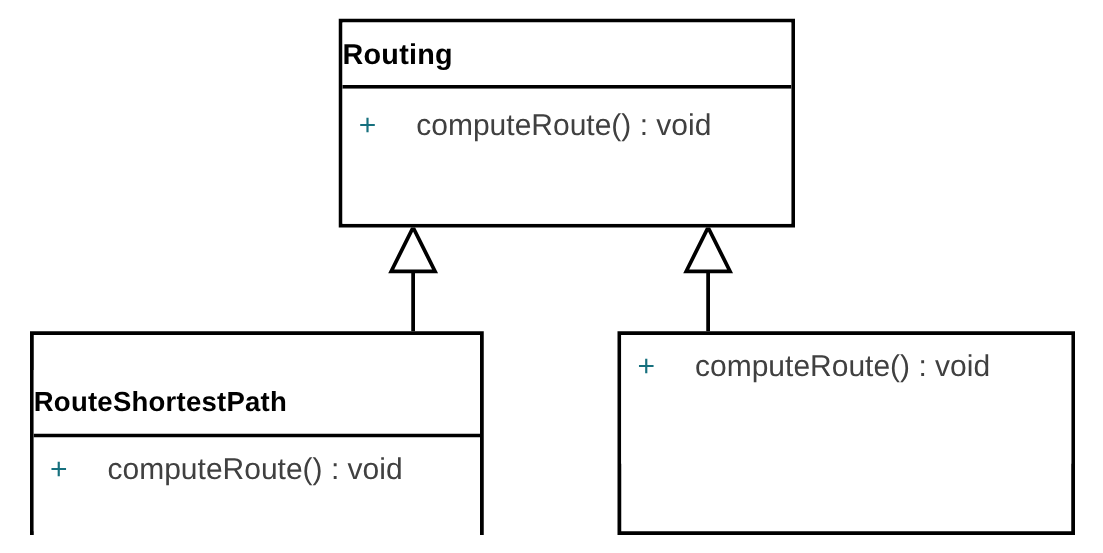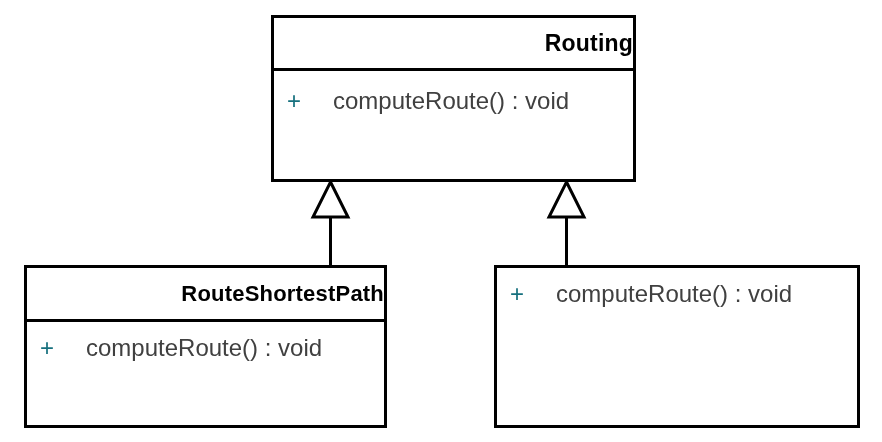--- a/index.html
+++ b/index.html
@@ -24,23 +24,22 @@
     position: absolute;
     box-sizing: border-box;
     background: #ffffff;
     border: 3px solid #000000;
   }
   .uml-class-header {
     box-sizing: border-box;
     border-bottom: 3px solid #000000;
     display: flex;
     align-items: center;
-    justify-content: flex-end;
+    justify-content: flex-start;
     background: #ffffff;
-    padding-left: 28px;
   }
   .uml-class-name {
     font-family: "Liberation Sans", sans-serif;
     font-weight: bold;
     color: #000000;
     text-align: center;
     white-space: nowrap;
     letter-spacing: 0.2px;
   }
   .uml-class-body {
@@ -77,21 +76,21 @@
   #class-routing .uml-class-body { height: 108px; padding-top: 15px; }
   #class-routing .uml-member { padding-left: 13px; font-size: 24px; line-height: 30px; }
   #class-routing .uml-member-visibility { width: 46px; }
 
   #class-route-shortest-path {
     left: 24px;
     top: 265px;
     width: 363px;
     height: 163px;
   }
-  #class-route-shortest-path .uml-class-header { height: 54px; }
+  #class-route-shortest-path .uml-class-header { height: 54px; margin-top: 28px; }
   #class-route-shortest-path .uml-class-name { font-size: 22px; }
   #class-route-shortest-path .uml-class-body { height: 103px; padding-top: 11px; }
   #class-route-shortest-path .uml-member { padding-left: 13px; font-size: 24px; line-height: 30px; }
   #class-route-shortest-path .uml-member-visibility { width: 46px; }
 
   #class-route-shortest-time-way {
     left: 494px;
     top: 265px;
     width: 366px;
     height: 163px;

